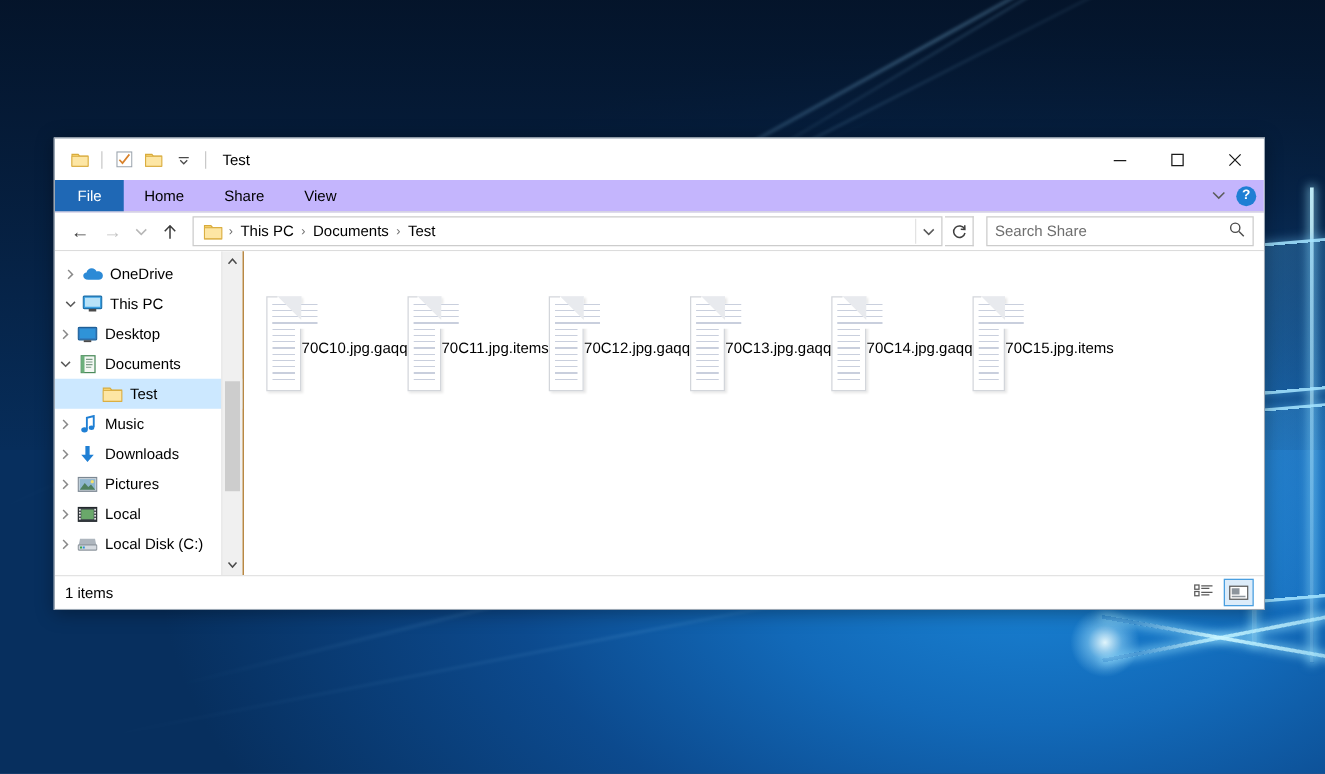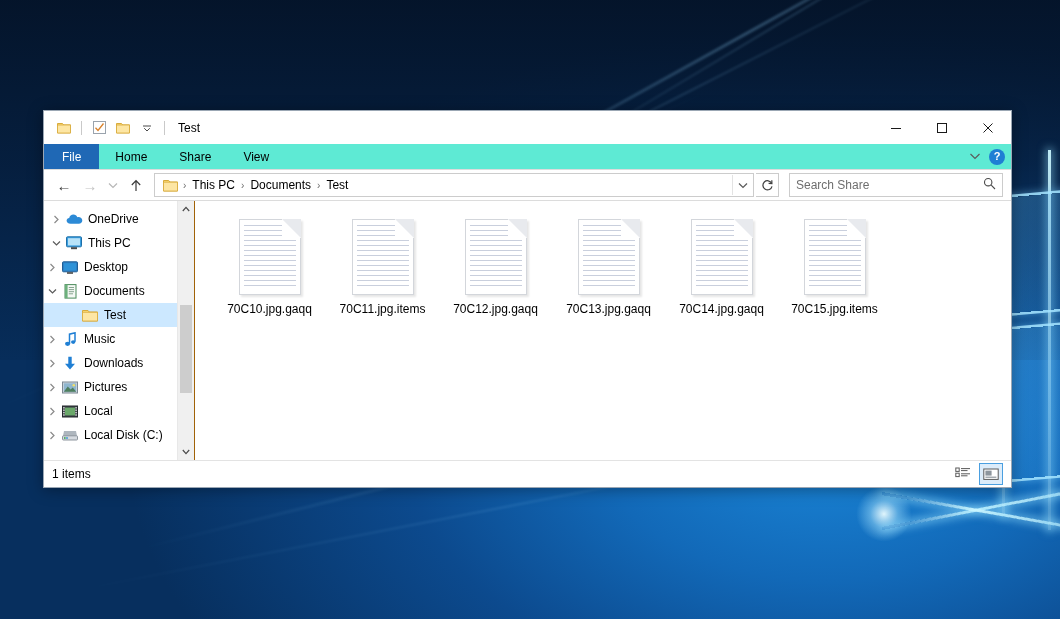--- a/index.html
+++ b/index.html
@@ -135,21 +135,21 @@
     height: 33px;
   }
   .cap-btn {
     width: 46px; height: 33px;
     display: flex; align-items: center; justify-content: center;
   }
 
   
   .ribbon {
     height: 25px;
-    background: #5eead4;
+    background: #c4b5fd;
     display: flex;
     align-items: stretch;
     border-bottom: 1px solid #dcdcdc;
     position: relative;
     flex: none;
   }
   .tab {
     padding: 0 16px;
     display: flex; align-items: center;
     font-size: 12px;
@@ -329,21 +329,21 @@
     display: flex;
     flex-wrap: wrap;
     align-content: flex-start;
     gap: 0;
     overflow: hidden;
   }
   .file-cell {
     width: 113px;
     height: 118px;
     display: flex;
-    flex-direction: column;
+    flex-direction: row;
     align-items: center;
     padding-top: 4px;
   }
   .doc-icon {
     position: relative;
     width: 62px; height: 76px;
     margin-bottom: 7px;
   }
   .doc-page {
     position: absolute; inset: 0;

